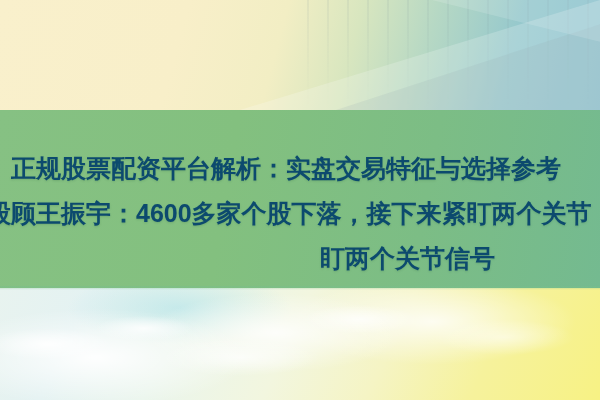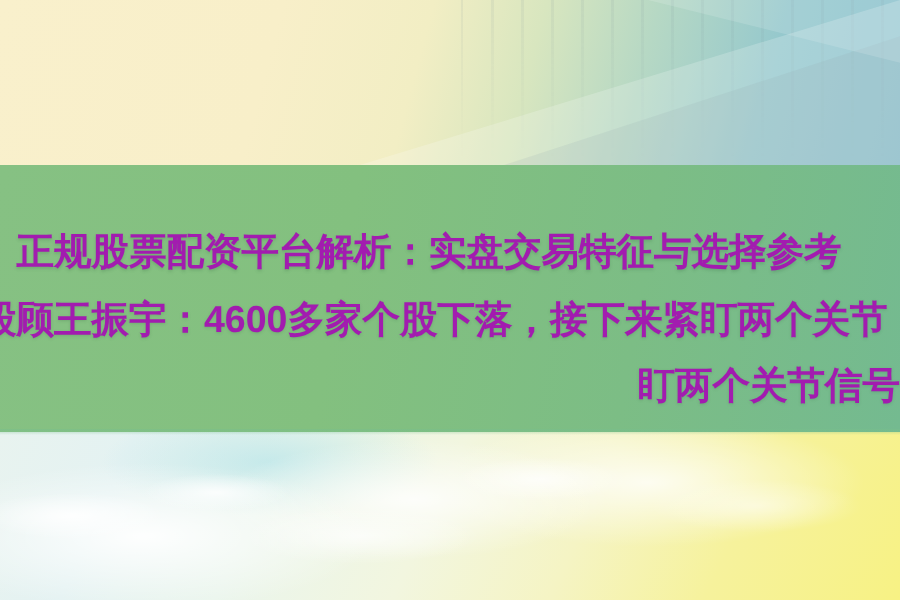--- a/index.html
+++ b/index.html
@@ -127,35 +127,35 @@
     height: 4px;
     background: linear-gradient(to bottom, rgba(120,190,140,0.55), rgba(230,245,240,0));
   }
 
   
   .headline {
     position: absolute;
     left: 0;
     top: 146px;
     width: 600px;
-    color: #a21caf;
+    color: #0c4a6e;
     font-size: 25px;
     font-weight: bold;
     line-height: 45px;
     letter-spacing: 0px;
     white-space: nowrap;
     text-shadow: 0 1px 2px rgba(60,110,70,0.25);
   }
   .line {
     display: block;
     height: 45px;
   }
   .line-1 { text-align: left;  padding-left: 11px; }
   .line-2 { text-align: left;  padding-left: -14px; margin-left: -14px; }
-  .line-3 { text-align: right;  padding-left: 215px; font-family: Liberation Mono, monospace; }
+  .line-3 { text-align: center;  padding-left: 215px; }
 </style>
 </head>
 <body>
 
 <div id="stage">
 
   <div class="band-top">
     <div class="bars"></div>
     <div class="poly poly-a"></div>
     <div class="poly poly-b"></div>

